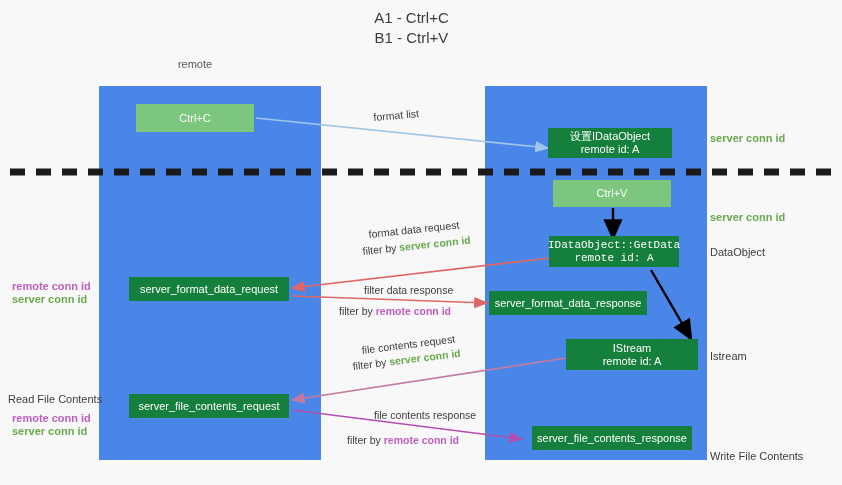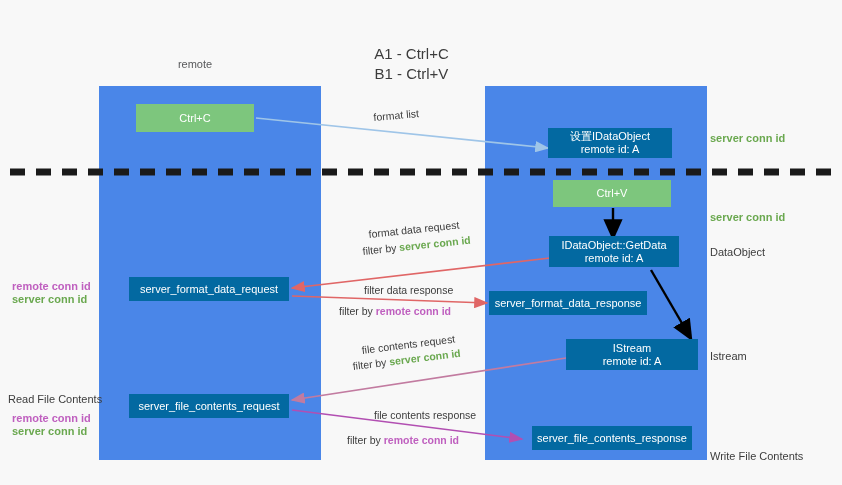--- a/index.html
+++ b/index.html
@@ -6,33 +6,33 @@
   body{
     width:842px;height:485px;
     background:#f8f8f8;
     font-family:"Liberation Sans","DejaVu Sans",sans-serif;
     position:relative;overflow:hidden;
   }
   #stage{position:absolute;inset:0;}
   svg{position:absolute;left:0;top:0;}
   .title{
     position:absolute;left:0;top:8px;width:823px;text-align:center;
-    font-size:15px;color:#3c3c3c;line-height:20px;margin-top:36px;
+    font-size:15px;color:#3c3c3c;line-height:20px;
   }
   .colhead{
     position:absolute;text-align:center;font-size:11px;color:#58595b;
     line-height:13px;
   }
   .lane{position:absolute;background:#4a86e8;}
   .node{
     position:absolute;box-sizing:border-box;
     display:flex;flex-direction:column;align-items:center;justify-content:center;
     color:#ffffff;font-size:11px;line-height:13px;text-align:center;
   }
-  .node.orange{background:#0369a1;}
+  .node.orange{background:#15803d;}
   .node.green{background:#7dc67d;}
   .side{
     position:absolute;font-size:11px;line-height:13px;font-weight:bold;
   }
   .green-txt{color:#6aa84f;}
   .mg{color:#bf5fbf;}
   .plain{
     position:absolute;font-size:11px;line-height:14px;color:#3c3c3c;
     font-weight:normal;
   }
@@ -105,21 +105,21 @@
 
   <div class="node orange" style="left:548px;top:128px;width:124px;height:30px;">
     <span>设置IDataObject</span>
     <span>remote id: A</span>
   </div>
 
   <div class="node green" style="left:553px;top:180px;width:118px;height:27px;">
     <span>Ctrl+V</span>
   </div>
 
-  <div class="node orange" style="left:549px;top:236px;width:130px;height:31px;">
+  <div class="node orange" style="left:549px;top:236px;width:130px;height:31px;font-family:Liberation Mono, monospace;">
     <span>IDataObject::GetData</span>
     <span>remote id: A</span>
   </div>
 
   <div class="node orange" style="left:566px;top:339px;width:132px;height:31px;">
     <span>IStream</span>
     <span>remote id: A</span>
   </div>
 
   <div class="node orange" style="left:489px;top:291px;width:158px;height:24px;">

